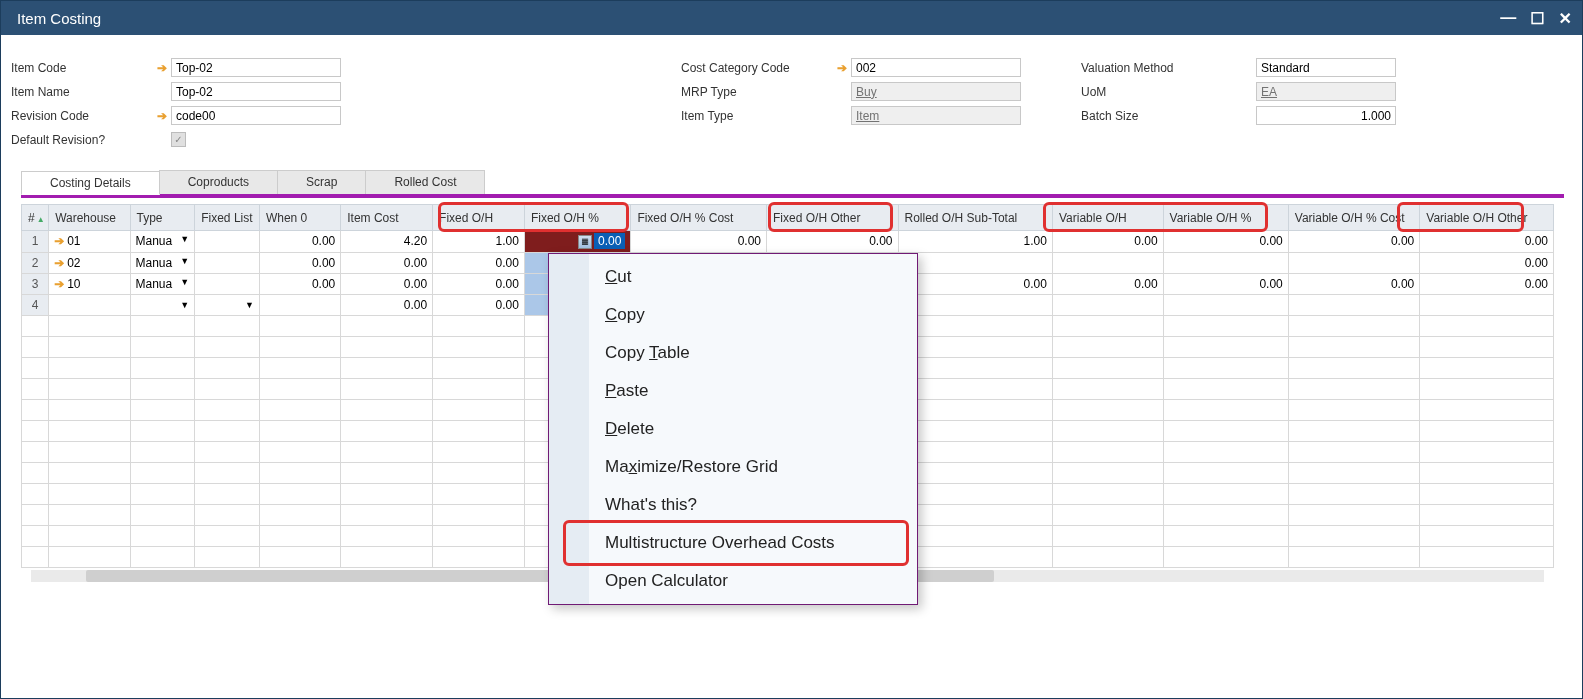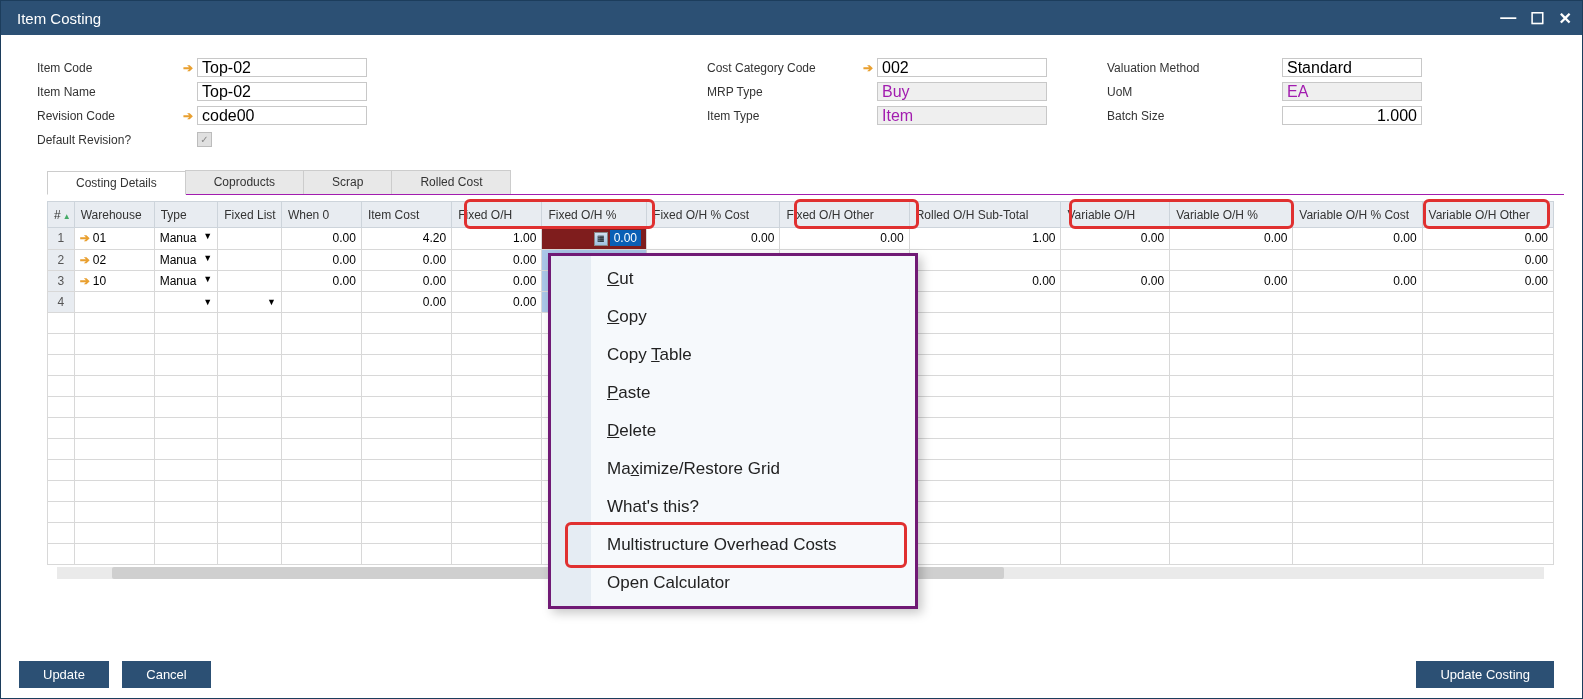--- a/index.html
+++ b/index.html
@@ -3,55 +3,55 @@
 <meta charset="utf-8">
 <style>
 * { box-sizing: border-box; margin: 0; padding: 0; }
 body { font-family: "Segoe UI", Tahoma, sans-serif; font-size: 12px; background: #fff; overflow: hidden; }
 .window { width: 1583px; height: 699px; border: 1px solid #1c3d5c; background: #fff; position: relative; }
 .titlebar { background: #2c5074; height: 34px; display: flex; align-items: center; justify-content: space-between; padding: 0 10px 0 16px; }
 .titlebar-text { color: #fff; font-size: 15px; font-weight: 400; }
 .titlebar-controls { display: flex; gap: 14px; }
 .titlebar-controls span { color: #fff; cursor: pointer; font-size: 16px; font-weight: bold; }
 
-.content { padding: 22px 18px 0 36px; }
+.content { padding: 22px 18px 0 10px; }
 .form-area { display: flex; gap: 60px; margin-bottom: 20px; }
 .form-col { display: flex; flex-direction: column; gap: 3px; }
 .form-row { display: flex; align-items: center; height: 21px; }
 .form-label { width: 160px; color: #333; font-size: 12px; display: flex; align-items: center; }
 .form-label.w2 { width: 170px; }
 .form-label.w3 { width: 175px; }
 .arrow-r { margin-left: auto; margin-right: 4px; color: #e9a030; font-weight: bold; }
-.form-input { width: 170px; height: 19px; border: 1px solid #c8c8c8; background: #fff; padding: 0 4px; font-family: inherit; font-size: 16px; }
-.form-input.ro { background: #efefef; color: #a21caf; }
+.form-input { width: 170px; height: 19px; border: 1px solid #c8c8c8; background: #fff; padding: 0 4px; font-family: inherit; font-size: 12px; }
+.form-input.ro { background: #efefef; color: #737373; text-decoration: underline; }
 .form-input.num { text-align: right; }
 .form-input.w4 { width: 140px; }
 .chk { width: 15px; height: 15px; border: 1px solid #bcbcbc; background: #e0e0e0; display: inline-flex; align-items: center; justify-content: center; color: #888; font-size: 10px; }
 
-.tabs { display: flex; border-bottom: 1px solid #a21caf; margin-left: 10px; }
+.tabs { display: flex; border-bottom: 4px solid #a21caf; margin-left: 10px; }
 .tab { padding: 4px 28px; border: 1px solid #ccc; border-bottom: none; background: #e8e8e8; color: #333; margin-right: -1px; cursor: pointer; font-size: 12px; }
 .tab.active { background: #fff; border-bottom: 1px solid #fff; position: relative; top: 1px; }
 
 .grid-wrap { padding: 6px 10px 10px 10px; position: relative; }
 .grid { border: 1px solid #ccc; border-collapse: collapse; width: 100%; table-layout: fixed; }
 .grid th { background: #e8ecf1; border: 1px solid #cdd4db; padding: 4px 6px; text-align: left; font-weight: 400; color: #333; font-size: 12px; height: 26px; white-space: nowrap; overflow: hidden; position: relative; }
 .grid td { border: 1px solid #d8d8d8; padding: 3px 5px; height: 21px; font-size: 12px; background: #fff; white-space: nowrap; overflow: hidden; }
 .grid td.rowh { background: #e8ecf1; text-align: center; color: #555; width: 24px; }
 .grid td.num { text-align: right; }
 .grid td.sel { background: #abc7e8; }
 .grid td.edit { background: #7f1d1d; }
 .grid tr.empty td { background: #fff; }
 .dd { float: right; color: #000; font-size: 9px; margin-left: 4px; }
 .wh-arrow { color: #e9a030; font-weight: bold; margin-right: 3px; }
 .cell-selected { background: #0a5fb5; color: #fff; padding: 1px 4px; }
 .calc-icon { display: inline-block; width: 14px; height: 14px; border: 1px solid #888; background: linear-gradient(#d0e0f0, #a0c0e0); font-size: 8px; text-align: center; line-height: 12px; margin-right: 2px; vertical-align: middle; }
 
 .hl { position: absolute; border: 3px solid #e03030; border-radius: 6px; pointer-events: none; }
 
-.ctx-menu { position: absolute; left: 547px; top: 252px; width: 370px; background: #f6f9fc; border: 3px solid #701a75; box-shadow: 4px 4px 10px rgba(0,0,0,0.22); padding: 4px 0; z-index: 30; }
+.ctx-menu { position: absolute; left: 547px; top: 252px; width: 370px; background: #f6f9fc; border: 1px solid #701a75; box-shadow: 4px 4px 10px rgba(0,0,0,0.22); padding: 4px 0; z-index: 30; }
 .ctx-gutter { position: absolute; left: 0; top: 0; bottom: 0; width: 40px; background: #e5ecf3; }
 .ctx-item { position: relative; padding: 9px 16px 9px 56px; font-size: 17px; color: #222; cursor: pointer; z-index: 1; }
 .ctx-u { text-decoration: underline; }
 .ctx-item.hl-item::after { content: ""; position: absolute; left: 14px; right: 8px; top: -4px; bottom: -4px; border: 3px solid #e03030; border-radius: 6px; pointer-events: none; }
 
 .footer { position: absolute; bottom: 10px; left: 0; right: 0; display: flex; justify-content: space-between; padding: 0 18px; }
 .btn { background: #2c5074; color: #fff; border: none; padding: 6px 24px; font-family: inherit; font-size: 13px; cursor: pointer; margin-right: 10px; }
 
 .scrollbar { height: 12px; background: #eaeaea; margin: 2px 10px 0 10px; position: relative; }
 .scrollthumb { position: absolute; left: 55px; width: 60%; top: 0; bottom: 0; background: #cfcfcf; border-radius: 2px; }
@@ -476,22 +476,13 @@
         <div class="ctx-item">Copy <span class="ctx-u">T</span>able</div>
         <div class="ctx-item"><span class="ctx-u">P</span>aste</div>
         <div class="ctx-item"><span class="ctx-u">D</span>elete</div>
         <div class="ctx-item">Ma<span class="ctx-u">x</span>imize/Restore Grid</div>
         <div class="ctx-item">What's this?</div>
         <div class="ctx-item hl-item">Multistructure Overhead Costs</div>
         <div class="ctx-item">Open Calculator</div>
       </div>
   </div>
 
-  <div class="footer">
-    <div>
-      <button class="btn">Update</button>
-      <button class="btn">Cancel</button>
-    </div>
-    <div>
-      <button class="btn">Update Costing</button>
-    </div>
-  </div>
 </div>
 
 </body></html>

